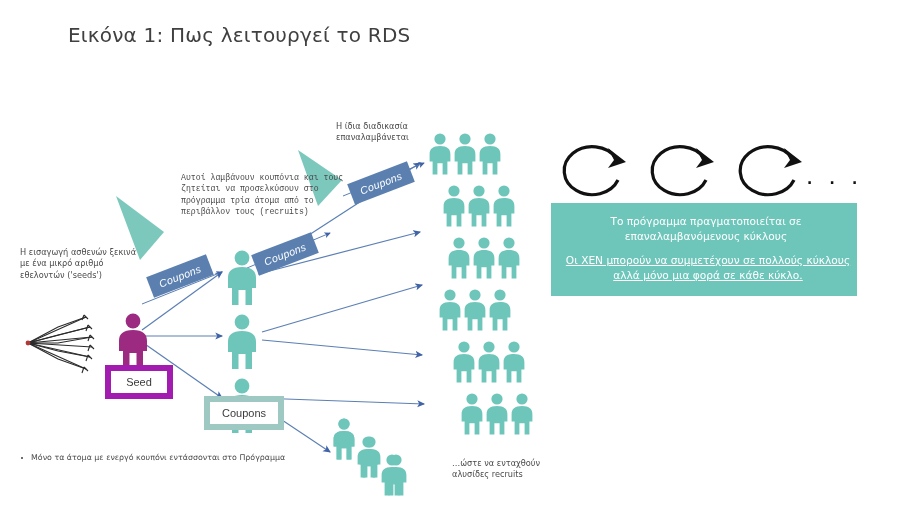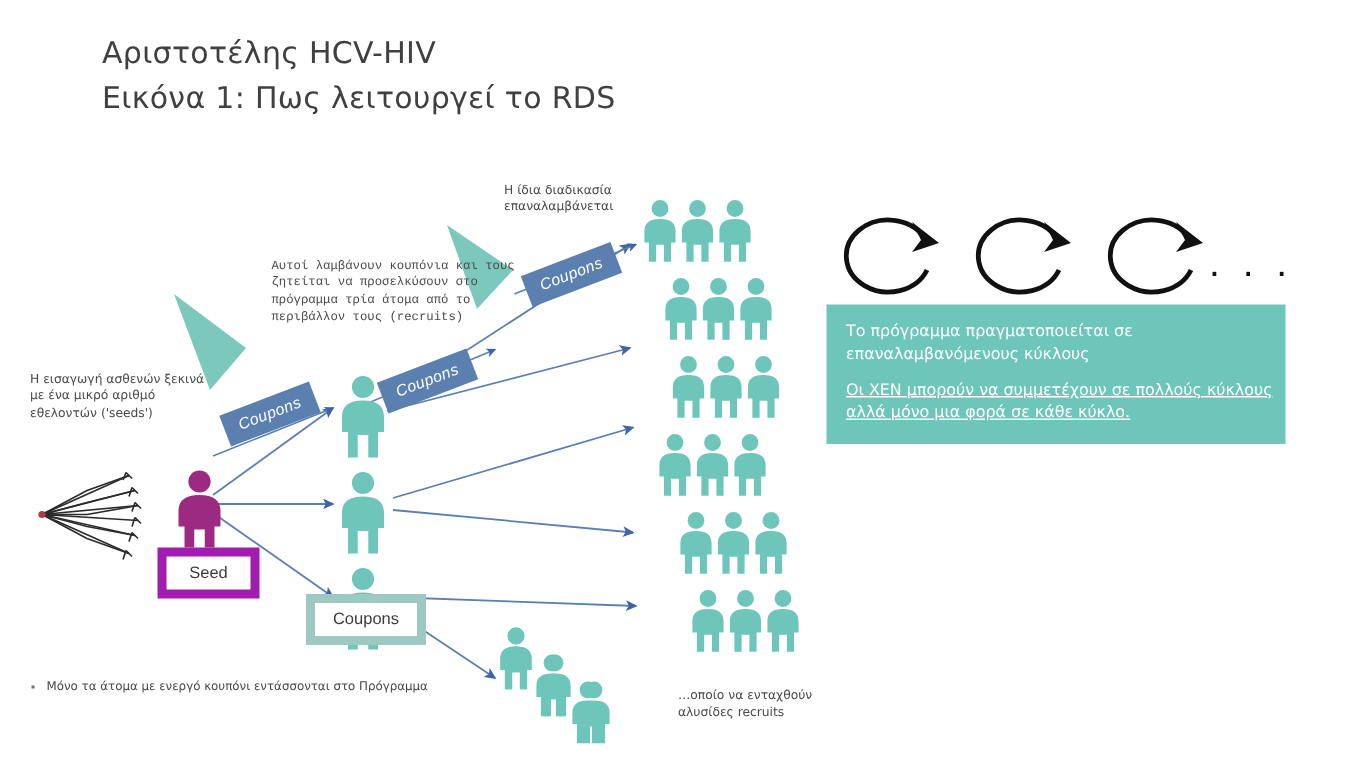--- a/index.html
+++ b/index.html
@@ -43,20 +43,21 @@
   }
 
   
   #callout{
     left:551px;top:203px;width:306px;height:93px;
     background:#6ec6bb;
   }
   #callout .ct{
     color:#ffffff;font-size:10.6px;line-height:14.6px;
     font-family:"DejaVu Sans", sans-serif;
+    text-align:center;
   }
   #callout .ct.p1{position:absolute;left:13px;top:11px;width:284px;}
   #callout .ct.p2{position:absolute;left:13px;top:50px;width:288px;text-decoration:underline;}
 
   
   .labelbox{
     background:#ffffff;border:6px solid #a21caf;
     font-size:11px;color:#3b3b3b;text-align:center;
     font-family:"Liberation Sans", sans-serif;
     display:flex;align-items:center;justify-content:center;
@@ -78,21 +79,20 @@
 
   svg{display:block;}
   .ell{font-size:26px;color:#111;letter-spacing:4px;font-family:"Liberation Sans", sans-serif;}
 </style>
 </head>
 <body>
 
 <div class="stage">
 
   <div class="abs" id="title-block">
-    <div class="tline">Αριστοτέλης HCV-HIV</div>
     <div class="tline">Εικόνα 1:  Πως λειτουργεί το RDS</div>
   </div>
 
   <svg class="abs" style="left:0;top:0;" width="900" height="506">
     <defs>
       <marker id="ah" markerWidth="7" markerHeight="7" refX="5.6" refY="3" orient="auto" markerUnits="strokeWidth">
         <path d="M0,0 L6.5,3 L0,6 L1.6,3 z" fill="#3f63a6"></path>
       </marker>
     </defs>
     <g stroke="#5b7fb4" stroke-width="1.2" fill="none" marker-end="url(#ah)">
@@ -133,21 +133,21 @@
   <svg class="abs" style="left:114px;top:194px;" width="54" height="72">
     <polygon points="2,2 50,38 26,66" fill="#7cc8bd"></polygon>
   </svg>
   <svg class="abs" style="left:296px;top:148px;" width="50" height="64">
     <polygon points="2,2 46,32 22,58" fill="#7cc8bd"></polygon>
   </svg>
 
   <div class="abs note" id="note-seed">Η εισαγωγή ασθενών  ξεκινά με ένα μικρό αριθμό εθελοντών  ('seeds')</div>
   <div class="abs note" id="note-coupon">Αυτοί λαμβάνουν  κουπόνια και τους ζητείται να προσελκύσουν στο πρόγραμμα  τρία άτομα από το περιβάλλον τους (recruits)</div>
   <div class="abs note" id="note-repeat">Η ίδια διαδικασία επαναλαμβάνεται</div>
-  <div class="abs note" id="note-chains">…οποίο να ενταχθούν αλυσίδες recruits</div>
+  <div class="abs note" id="note-chains">…ώστε να ενταχθούν αλυσίδες recruits</div>
 
   <svg class="abs" style="left:113px;top:313px;" width="40" height="56">
     <g fill="#9c2a80">
       <circle cx="20" cy="8" r="7.4"></circle>
       <path d="M20,17 C10,17 6,21 6,28 L6,38 L10,38 L10,55 L16.5,55 L16.5,40
                L23.5,40 L23.5,55 L30,55 L30,38 L34,38 L34,28 C34,21 30,17 20,17 Z"></path>
     </g>
   </svg>
   <div class="abs labelbox" id="seed-label">Seed</div>
 

